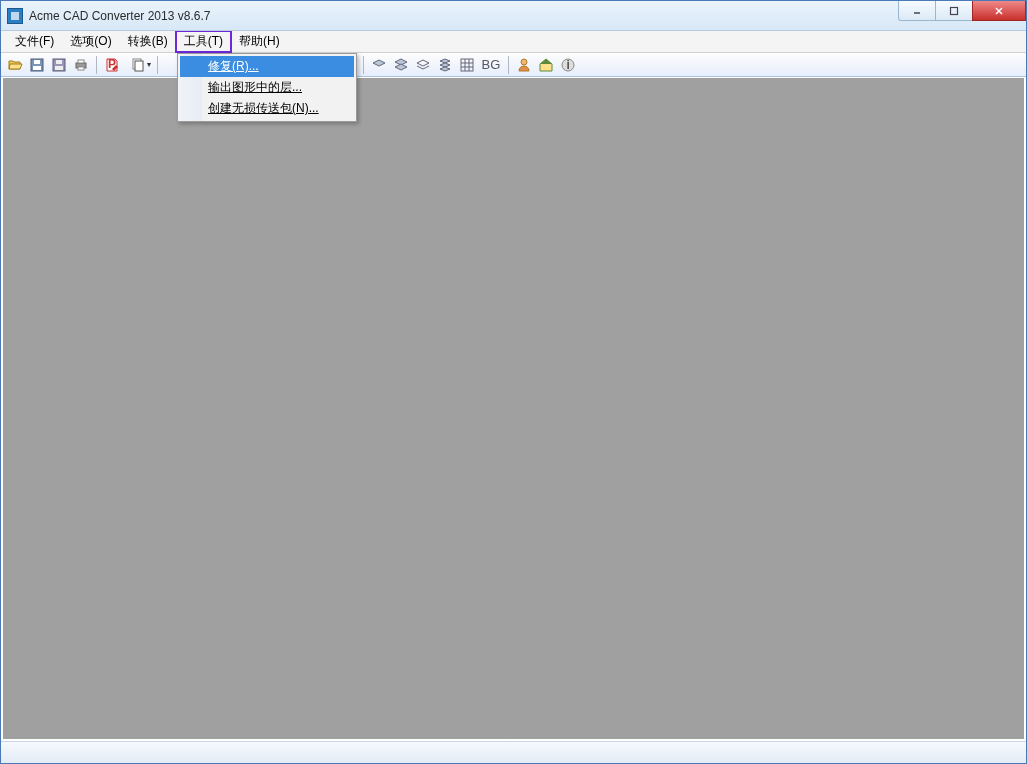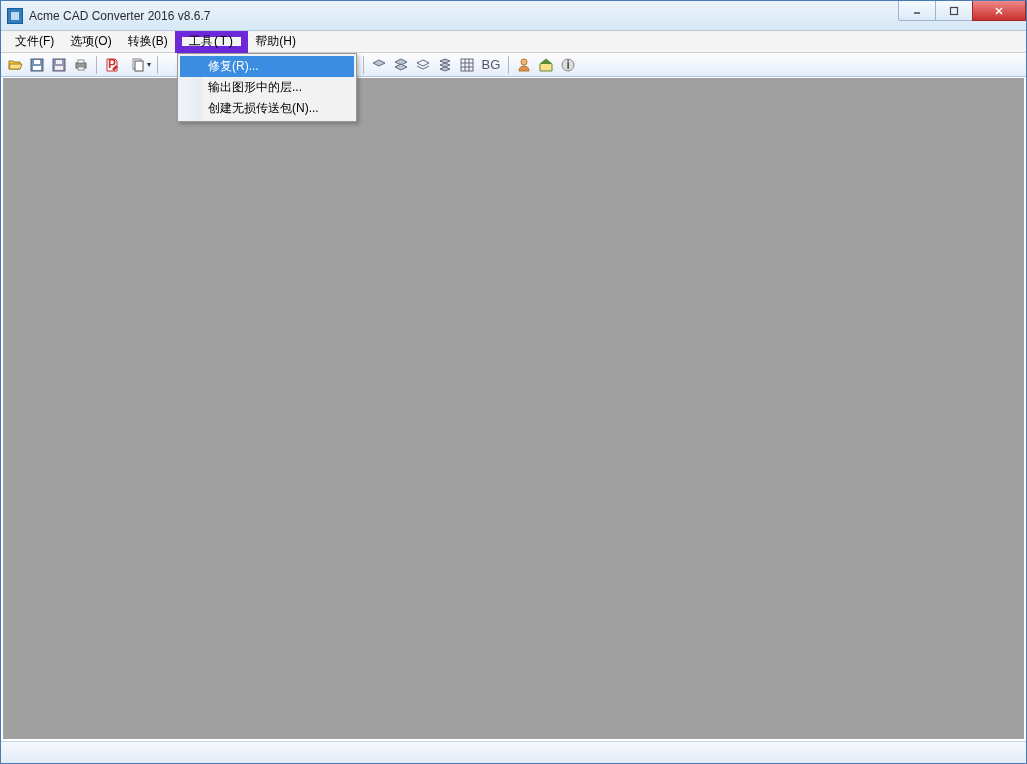--- a/index.html
+++ b/index.html
@@ -60,24 +60,23 @@
       display: flex;
       align-items: stretch;
       padding-left: 6px;
     }
     .menubar .mi {
       padding: 0 8px;
       display: flex; align-items: center;
       cursor: default;
     }
     .menubar .mi.highlight {
-      border: 7px solid #6d28d9;
+      border: 2px solid #6d28d9;
       margin: -1px -1px;
       padding: 0 7px;
-      font-family: Liberation Mono, monospace;
     }
     
     .toolbar {
       height: 24px;
       background: linear-gradient(#fdfdfd, #e6eefb);
       border-bottom: 1px solid #b0c4de;
       display: flex;
       align-items: center;
       padding: 0 4px;
       gap: 2px;
@@ -126,37 +125,37 @@
       position: relative;
     }
     .dropdown .dm.sel {
       background: #3a8de0;
       color: #fff;
     }
     .dropdown .gutter {
       position: absolute; left: 0; top: 0; bottom: 0; width: 24px;
       background: linear-gradient(to right, #f0f4f9, #e6ecf3);
     }
-    .dropdown .dm .lbl { position: relative; z-index: 1; }
+    .dropdown .dm .lbl { position: relative; z-index: 1; text-decoration: underline; }
     .dropdown .dm.sel .lbl { color: #fff; }
     
     .ic { display: block; }
   </style>
 </head>
 <body>
 
 <div class="window">
 
   <div class="titlebar">
     <div class="app-icon">
       <svg width="10" height="10" viewBox="0 0 10 10">
           <rect x="1" y="1" width="8" height="8" fill="#fff" opacity=".7"></rect>
         </svg>
     </div>
-    <span class="title">Acme CAD Converter 2016 v8.6.7</span>
+    <span class="title">Acme CAD Converter 2013 v8.6.7</span>
     <div class="win-controls">
       <div class="win-btn">
         <svg class="ic" width="10" height="10">
             <line x1="2" y1="7" x2="8" y2="7" stroke-width="1.5"></line>
           </svg>
       </div>
       <div class="win-btn">
         <svg class="ic" width="10" height="10">
             <rect x="1.5" y="1.5" width="7" height="7" fill="none" stroke-width="1.2"></rect>
           </svg>

